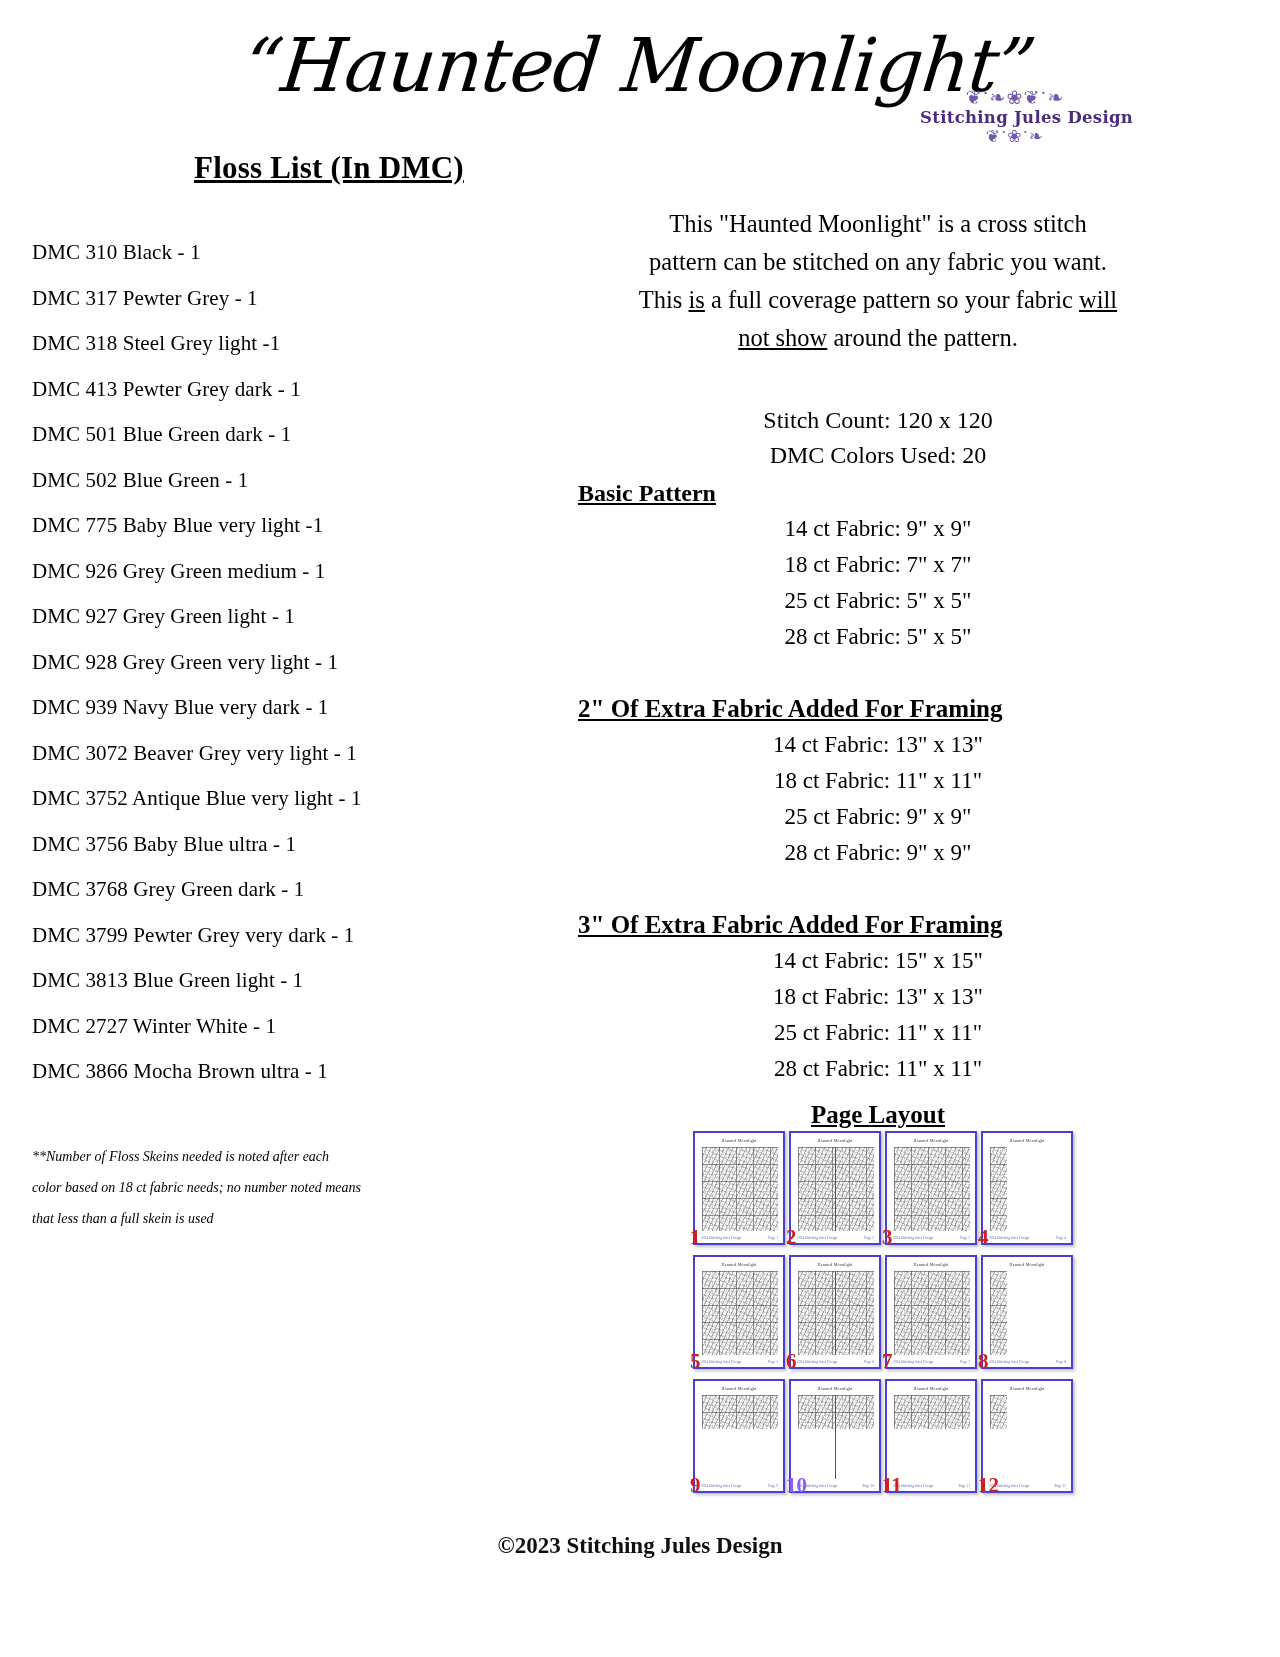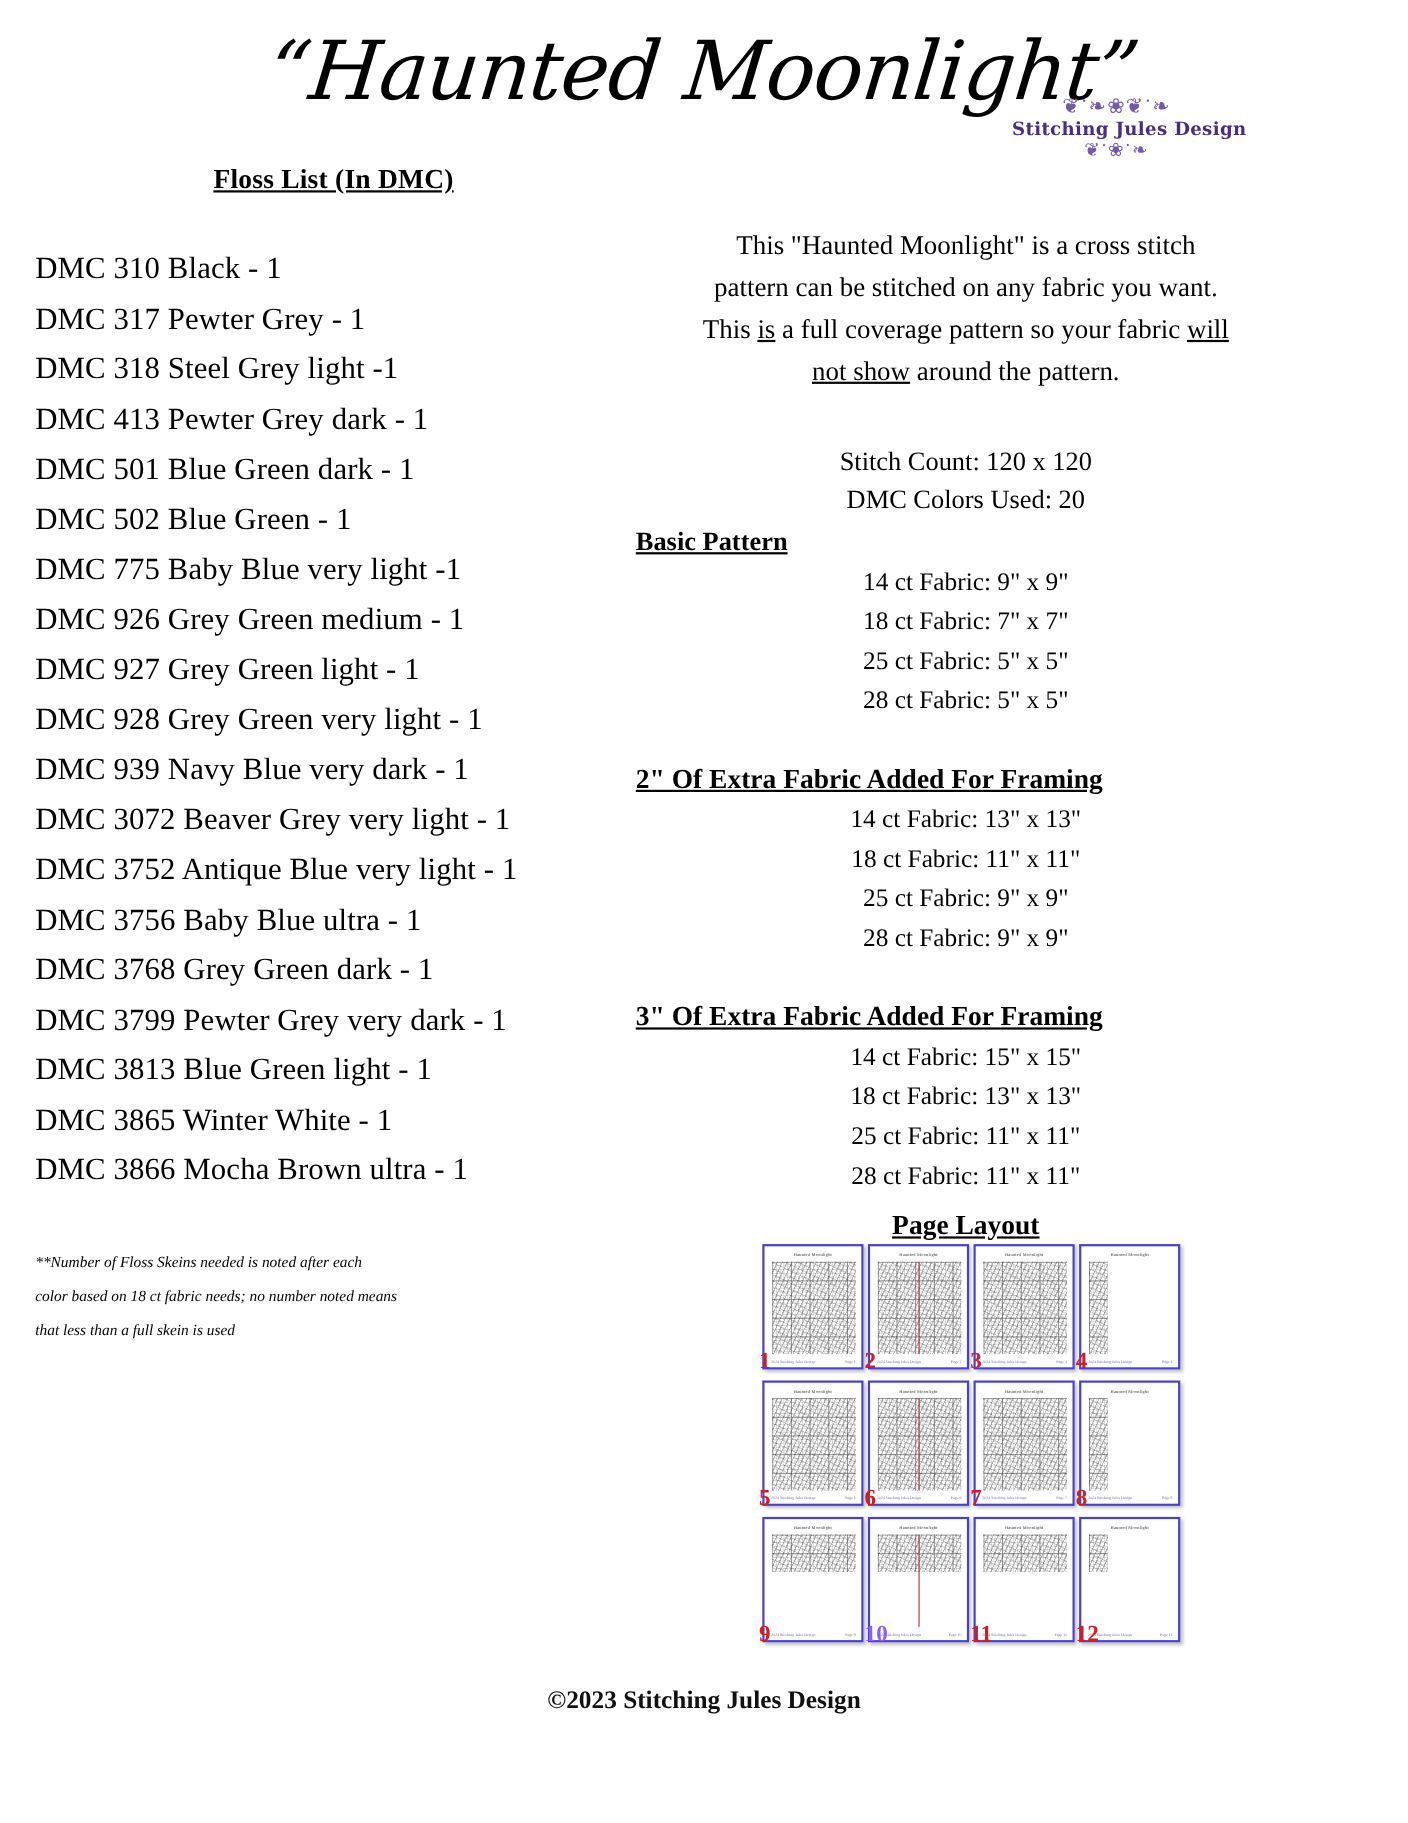--- a/index.html
+++ b/index.html
@@ -83,35 +83,35 @@
   }
   #col-right {
     position: absolute;
     left: 578px;
     top: 55px;
     width: 600px;
   }
 
   
   #floss-heading {
-    font-size: 25px;
+    font-size: 31px;
     font-weight: 700;
     text-decoration: underline;
     text-align: left;
     padding-left: 162px;
     margin: 0 0 44px 0;
     letter-spacing: 0.2px;
   }
   #floss-list {
     list-style: none;
     margin: 0;
     padding: 0;
   }
   #floss-list li {
-    font-size: 28px;
+    font-size: 21px;
     line-height: 45.5px;
     white-space: nowrap;
     letter-spacing: 0.1px;
   }
   #floss-note {
     margin-top: 46px;
     font-size: 14px;
     font-style: italic;
     line-height: 31px;
     width: 560px;
@@ -280,21 +280,21 @@
       <li>DMC 926 Grey Green medium - 1</li>
       <li>DMC 927 Grey Green light - 1</li>
       <li>DMC 928 Grey Green very light - 1</li>
       <li>DMC 939 Navy Blue very dark - 1</li>
       <li>DMC 3072 Beaver Grey very light - 1</li>
       <li>DMC 3752 Antique Blue very light - 1</li>
       <li>DMC 3756 Baby Blue ultra - 1</li>
       <li>DMC 3768 Grey Green dark - 1</li>
       <li>DMC 3799 Pewter Grey very dark - 1</li>
       <li>DMC 3813 Blue Green light - 1</li>
-      <li>DMC 3865 Winter White - 1</li>
+      <li>DMC 2727 Winter White - 1</li>
       <li>DMC 3866 Mocha Brown ultra - 1</li>
     </ul>
 
     <div id="floss-note">
       <div>**Number of Floss Skeins needed is noted after each</div>
       <div>color based on 18 ct fabric needs; no number noted means</div>
       <div>that less than a full skein is used</div>
     </div>
   </div>
 

